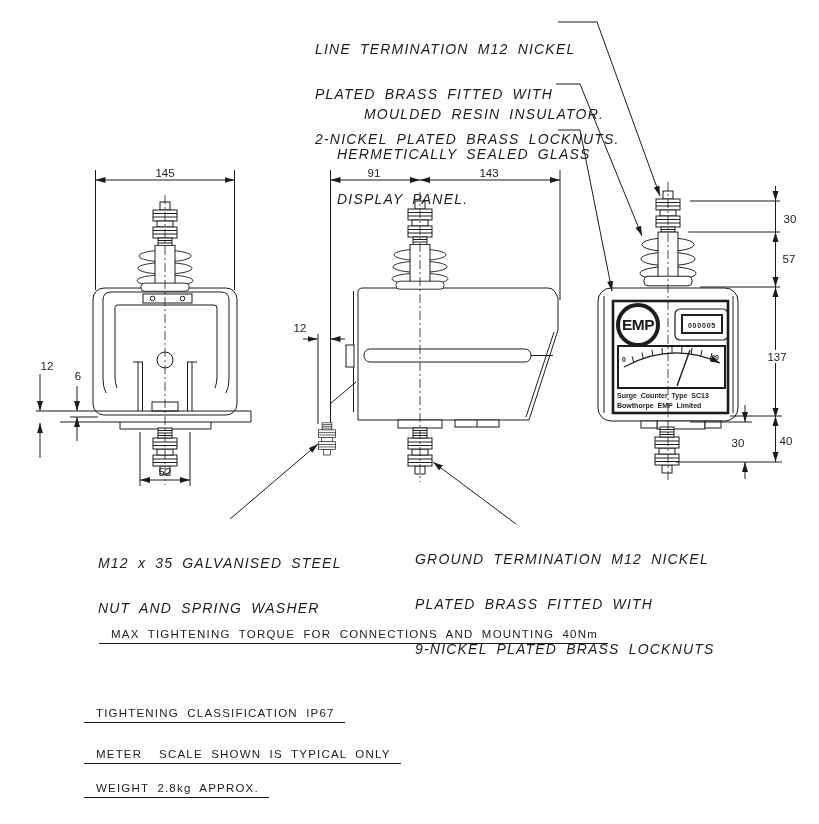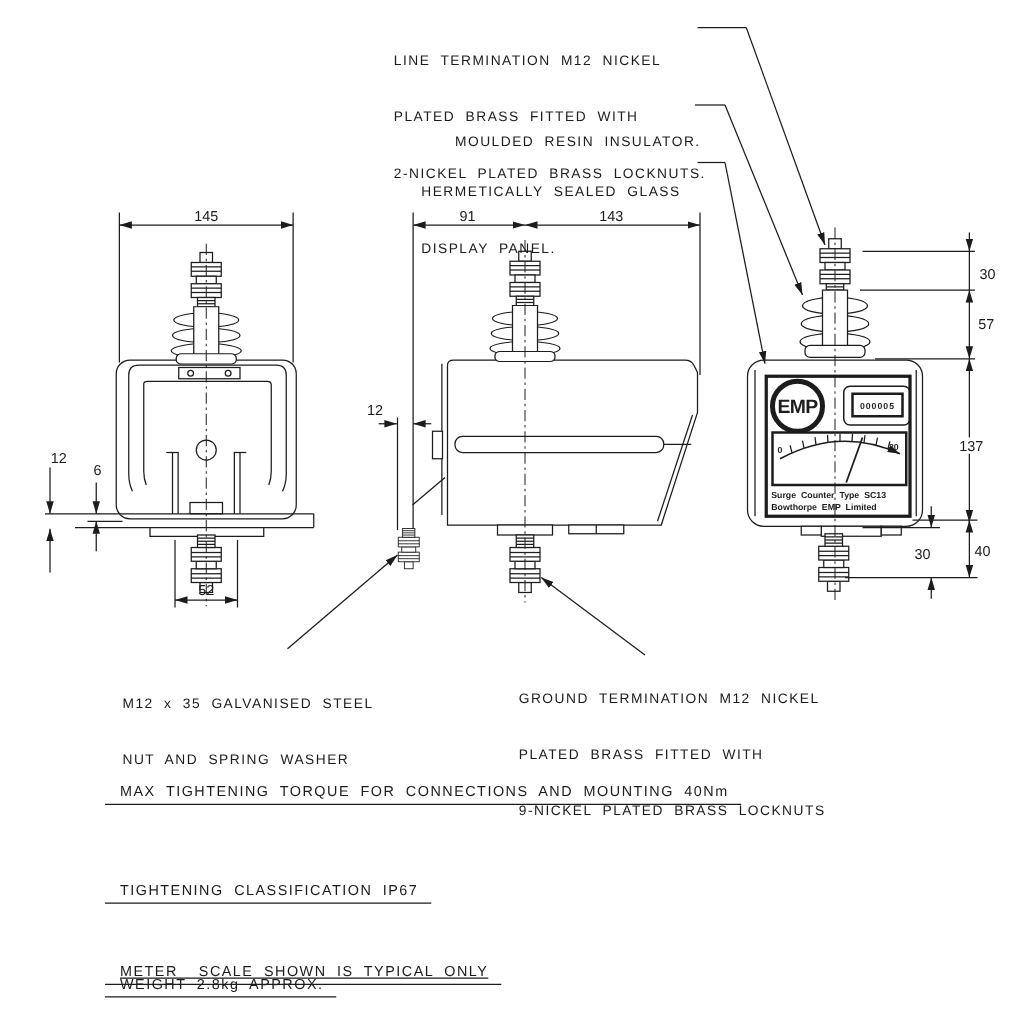--- a/index.html
+++ b/index.html
@@ -1,21 +1,21 @@
 <!DOCTYPE html>
 <html><head>
 <meta charset="utf-8">
 <style>
   html,body{margin:0;padding:0;background:#fff;}
   #canvas{position:relative;width:819px;height:824px;background:#fff;overflow:hidden;
           font-family:"Liberation Sans",sans-serif;color:#1c1c1c;}
   svg{position:absolute;left:0;top:0;}
   svg text{font-family:"Liberation Sans",sans-serif;fill:#1c1c1c;}
-  .callout{position:absolute;font-size:11px;line-height:15px;letter-spacing:1.2px;
-           word-spacing:4px;white-space:pre;color:#1c1c1c;}
+  .callout{position:absolute;font-size:14px;line-height:15px;letter-spacing:1.2px;
+           word-spacing:4px;white-space:pre;color:#1c1c1c;font-style:italic;}
   .note{position:absolute;font-size:11.5px;letter-spacing:1.2px;word-spacing:4px;
         white-space:pre;border-bottom:1.2px solid #1c1c1c;padding:0 10px 3px 12px;color:#1c1c1c;}
   .dimtext{font-size:11.5px;}
   .metertext{font-size:7px;font-weight:bold;}
 </style>
 </head>
 <body>
 
 <div id="canvas">
 
@@ -224,18 +224,18 @@
 <div class="callout" style="left:98px;top:526px;">
   <div>M12 x 35 GALVANISED STEEL</div>
   <div>NUT AND SPRING WASHER</div>
 </div>
 <div class="callout" style="left:415px;top:522px;">
   <div>GROUND TERMINATION M12 NICKEL</div>
   <div>PLATED BRASS FITTED WITH</div>
   <div>9-NICKEL PLATED BRASS LOCKNUTS</div>
 </div>
 
-<div class="note" style="left:84px;top:628px;">MAX TIGHTENING TORQUE FOR CONNECTIONS AND MOUNTING 40Nm</div>
+<div class="note" style="left:99px;top:628px;">MAX TIGHTENING TORQUE FOR CONNECTIONS AND MOUNTING 40Nm</div>
 <div class="note" style="left:84px;top:707px;">TIGHTENING CLASSIFICATION IP67</div>
-<div class="note" style="left:84px;top:772px;text-decoration:underline;">METER  SCALE SHOWN IS TYPICAL ONLY</div>
+<div class="note" style="left:84px;top:748px;">METER  SCALE SHOWN IS TYPICAL ONLY</div>
 <div class="note" style="left:84px;top:782px;">WEIGHT 2.8kg APPROX.</div>
 
 </div>
 
 </body></html>

